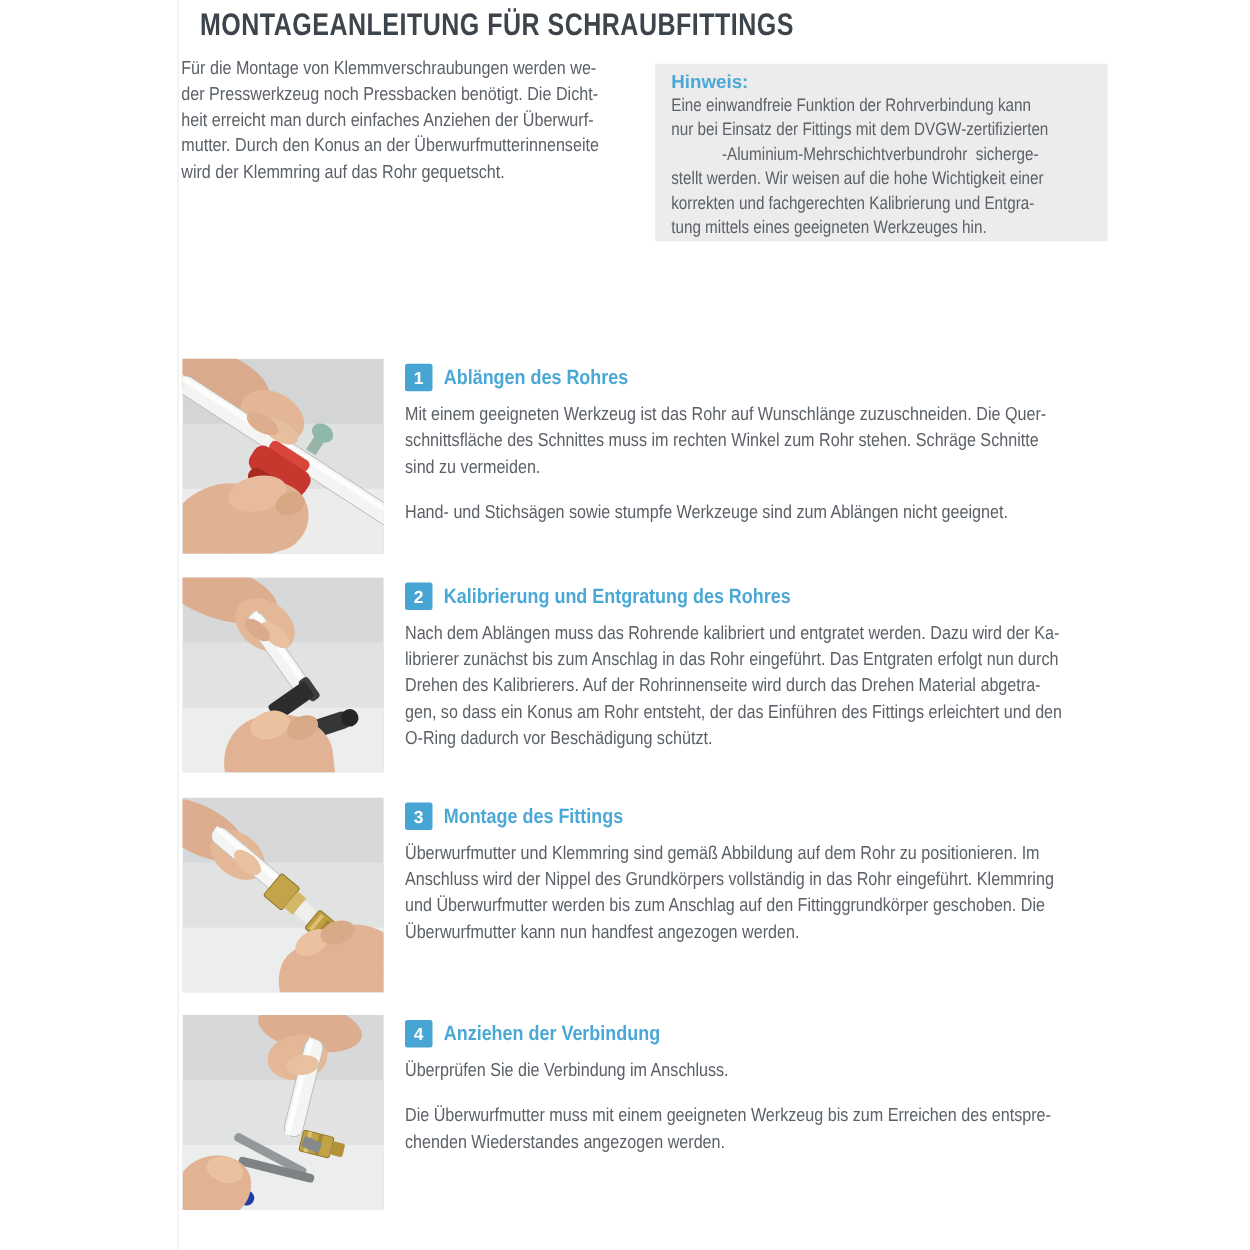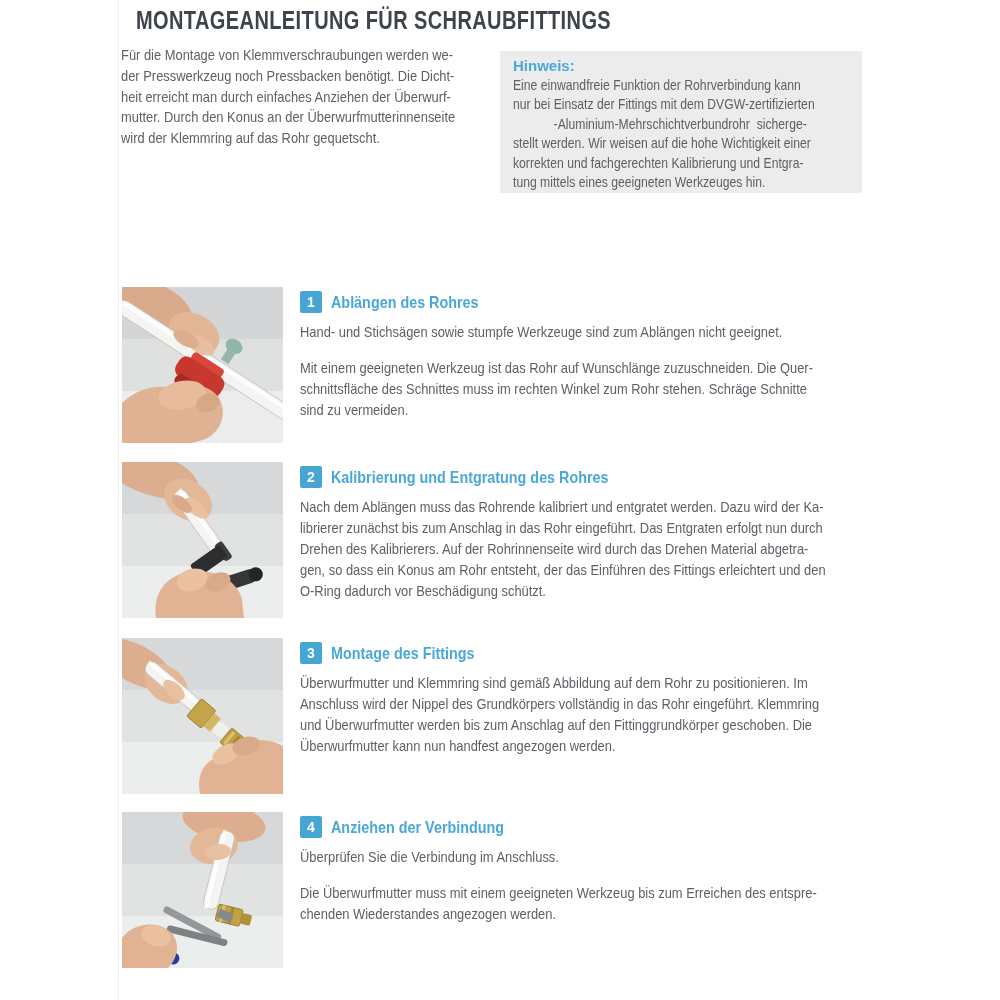--- a/index.html
+++ b/index.html
@@ -1,18 +1,18 @@
 <!DOCTYPE html>
 <html lang="de"><head>
 <meta charset="utf-8">
 <style>
   html,body { margin:0; padding:0; background:#ffffff; }
   .page {
     position:relative; width:866px; height:1000px; background:#ffffff;
-    font-family:"Liberation Sans","DejaVu Sans",sans-serif; overflow:hidden;
+    font-family:"Liberation Sans","DejaVu Sans",sans-serif; overflow:hidden;margin-left:24px;
   }
   .left-edge {
     position:absolute; left:118px; top:0; width:1px; height:1000px; background:#ededed;
   }
   .title {
     position:absolute; left:136px; top:6px; margin:0;
     font-size:25px; font-weight:bold; color:#3d444b; letter-spacing:0.5px;
     white-space:nowrap; transform:scaleX(0.80); transform-origin:0 0;
   }
   .intro { position:absolute; left:121px; top:45px; width:380px; }
@@ -101,26 +101,26 @@
         <ellipse cx="60" cy="108" rx="24" ry="14" fill="#e7bb9c" transform="rotate(-12 60 108)"></ellipse>
         <ellipse cx="86" cy="116" rx="12" ry="9" fill="#d8a885" transform="rotate(-20 86 116)"></ellipse>
       </svg>
     </div>
     <div class="step-body">
       <div class="step-header">
         <div class="badge">1</div>
         <div class="step-title">Ablängen des Rohres</div>
       </div>
       <div class="step-para">
-          <div class="tline">Hand- und Stichsägen sowie stumpfe Werkzeuge sind zum Ablängen nicht geeignet.</div>
-        </div>
-      <div class="step-para">
           <div class="tline">Mit einem geeigneten Werkzeug ist das Rohr auf Wunschlänge zuzuschneiden. Die Quer-</div>
           <div class="tline">schnittsfläche des Schnittes muss im rechten Winkel zum Rohr stehen. Schräge Schnitte</div>
           <div class="tline">sind zu vermeiden.</div>
+        </div>
+      <div class="step-para">
+          <div class="tline">Hand- und Stichsägen sowie stumpfe Werkzeuge sind zum Ablängen nicht geeignet.</div>
         </div>
     </div>
   </section>
 
   <section class="step step-2">
     <div class="photo" aria-label="Hand führt schwarzen Kalibrierer in das Rohrende ein">
       <svg viewBox="0 0 161 156" width="161" height="156">
         <rect width="161" height="156" fill="#d6d8d9"></rect>
         <rect y="52" width="161" height="104" fill="#e1e2e2"></rect>
         <rect y="104" width="161" height="52" fill="#eceded"></rect>

